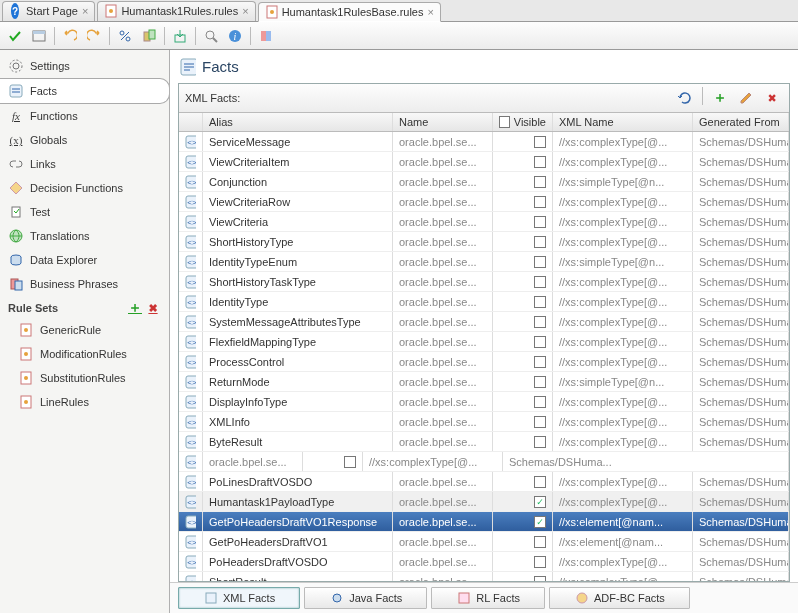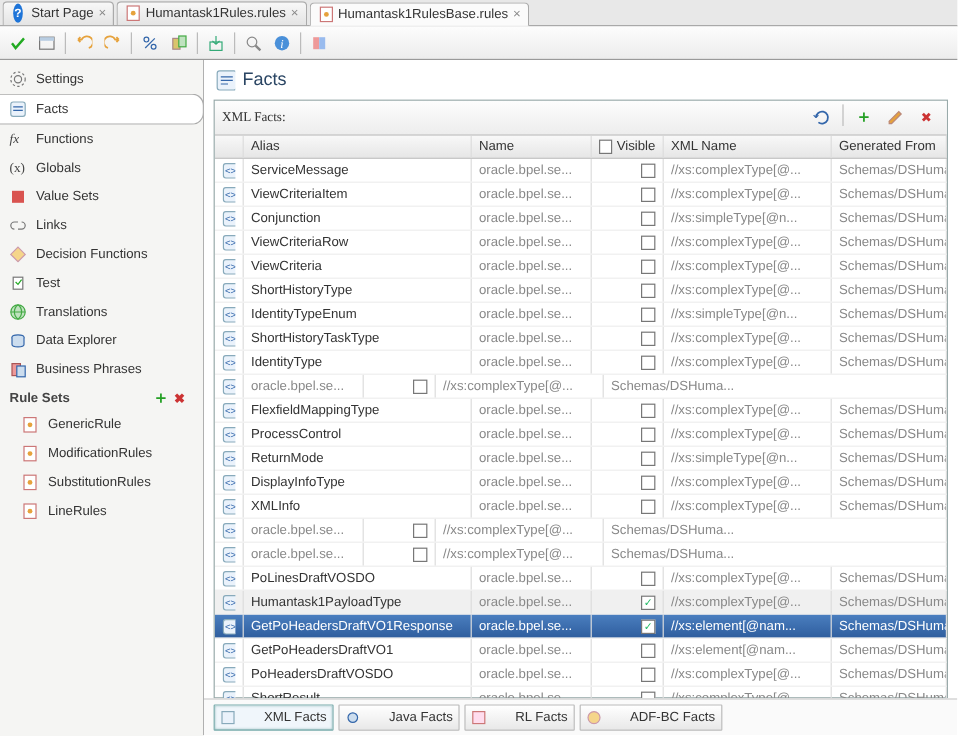--- a/index.html
+++ b/index.html
@@ -20,50 +20,50 @@
 .sep { width: 1px; height: 18px; background: #bbb; margin: 0 2px; }
 
 
 .body { flex: 1; display: flex; overflow: hidden; }
 .sidebar { width: 170px; background: #f5f5f3; border-right: 1px solid #b0b0b0; display: flex; flex-direction: column; padding: 4px 0; overflow-y: auto; }
 .side-item { display: flex; align-items: center; padding: 4px 8px; cursor: pointer; gap: 6px; }
 .side-item.active { background: #fff; border: 1px solid #aaa; border-left: none; border-radius: 0 10px 10px 0; margin-right: -1px; }
 .side-sub { padding-left: 18px; }
 .side-header { display: flex; align-items: center; justify-content: space-between; padding: 4px 8px 2px 8px; font-weight: bold; color: #444; }
 .side-header .actions { display: flex; gap: 2px; }
-.ic16 { width: 16px; height: 16px; display: inline-flex; align-items: center; flex-shrink: 0; }
+.ic16 { width: 16px; height: 16px; display: inline-flex; align-items: center; justify-content: center; flex-shrink: 0; text-decoration: underline; }
 
 
 .main { flex: 1; display: flex; flex-direction: column; background: #fff; overflow: hidden; }
 .section-head { display: flex; align-items: center; padding: 8px 10px; gap: 6px; }
 .section-title { font-size: 15px; color: #2a4563; }
 .table-wrap { flex: 1; margin: 0 8px; border: 1px solid #9aa; display: flex; flex-direction: column; overflow: hidden; }
 .table-toolbar { display: flex; align-items: center; background: linear-gradient(#fdfdfd,#ededed); border-bottom: 1px solid #bbb; padding: 3px 6px; }
-.table-toolbar .title-lbl { flex: 1; color: #333; font-family: Liberation Serif, serif; }
+.table-toolbar .title-lbl { flex: 1; color: #333; }
 .table-toolbar .acts { display: flex; gap: 4px; }
 .grid { flex: 1; overflow: auto; }
 .gridhead { display: flex; background: linear-gradient(#f8f8f8,#e6e6e6); border-bottom: 1px solid #bbb; position: sticky; top: 0; }
 .gridhead .cell, .gridrow .cell { padding: 3px 6px; border-right: 1px solid #ddd; overflow: hidden; white-space: nowrap; text-overflow: ellipsis; display: flex; align-items: center; }
 .col-ic { width: 24px; flex: none; justify-content: center; }
 .col-alias { width: 190px; flex: none; }
 .col-name { width: 100px; flex: none; text-align: right; }
 .col-vis { width: 60px; flex: none; justify-content: flex-end; }
 .col-xml { width: 140px; flex: none; }
 .col-gen { flex: 1; }
 .gridrow { display: flex; border-bottom: 1px solid #eee; height: 20px; }
 .gridrow.selected { background: linear-gradient(#4a7ebf,#2f5e9e); color: #fff; }
 .gridrow.selected .dim { color: #fff; }
 .gridrow.checked { background: #f0f0f0; }
 .dim { color: #888; }
 .cb { width: 12px; height: 12px; border: 1px solid #777; background: #fff; display: inline-flex; align-items: center; justify-content: center; font-size: 9px; color: #2b6; }
 .cb.checked::after { content: "✓"; }
 
 
 .bottom-tabs { display: flex; align-items: center; padding: 4px 8px; gap: 4px; border-top: 1px solid #ccc; background: #fafafa; }
-.btab { display: flex; align-items: center; gap: 20px; padding: 2px 5px; border: 1px solid #bbb; background: linear-gradient(#fff,#e8e8e8); border-radius: 1px; cursor: pointer; }
+.btab { display: flex; align-items: center; gap: 4px; padding: 2px 24px; border: 1px solid #bbb; background: linear-gradient(#fff,#e8e8e8); border-radius: 1px; cursor: pointer; }
 .btab.active { background: #f0f6fb; border-color: #7aa; box-shadow: 0 0 2px #7aa inset; }
 
 
 svg { display: block; }
 .plus { color: #25a025; font-weight: bold; font-size: 14px; }
 .pencil { color: #e6a23c; }
 .xx { color: #c33; }
 
 </style>
 </head>
@@ -198,28 +198,20 @@
           </div>
           <div class="side-item">
             <span class="ic16">
               <span style="font-family:serif;color:#444">(x)</span>
             </span>
             <span>Globals</span>
           </div>
           <div class="side-item">
             <span class="ic16">
               <svg width="14" height="14">
-                <rect x="2" y="2" width="10" height="10" fill="#d9534f"></rect>
-              </svg>
-            </span>
-            <span>Value Sets</span>
-          </div>
-          <div class="side-item">
-            <span class="ic16">
-              <svg width="14" height="14">
                 <path d="M4 10 A3 3 0 0 1 4 4 L7 4 M10 4 A3 3 0 0 1 10 10 L7 10" stroke="#777" fill="none"></path>
               </svg>
             </span>
             <span>Links</span>
           </div>
           <div class="side-item">
             <span class="ic16">
               <svg width="14" height="14">
                 <path d="M7 1 L13 7 L7 13 L1 7 Z" fill="#f5d58a" stroke="#c9a"></path>
               </svg>
@@ -491,20 +483,21 @@
                 <div class="cell col-xml dim">//xs:complexType[@...</div>
                 <div class="cell col-gen dim">Schemas/DSHuma...</div>
               </div>
               <div class="gridrow">
                 <div class="cell col-ic">
                   <svg width="14" height="14">
                     <rect x="1" y="1" width="12" height="12" rx="2" fill="#eaf2fb" stroke="#8ab"></rect>
                     <text x="7" y="10" text-anchor="middle" font-size="8" fill="#36a">&lt;&gt;</text>
                   </svg>
                 </div>
+                <div class="cell col-alias">SystemMessageAttributesType</div>
                 <div class="cell col-name dim">oracle.bpel.se...</div>
                 <div class="cell col-vis">
                   <span class="cb"></span>
                 </div>
                 <div class="cell col-xml dim">//xs:complexType[@...</div>
                 <div class="cell col-gen dim">Schemas/DSHuma...</div>
               </div>
               <div class="gridrow">
                 <div class="cell col-ic">
                   <svg width="14" height="14">
@@ -580,20 +573,21 @@
                 <div class="cell col-xml dim">//xs:complexType[@...</div>
                 <div class="cell col-gen dim">Schemas/DSHuma...</div>
               </div>
               <div class="gridrow">
                 <div class="cell col-ic">
                   <svg width="14" height="14">
                     <rect x="1" y="1" width="12" height="12" rx="2" fill="#eaf2fb" stroke="#8ab"></rect>
                     <text x="7" y="10" text-anchor="middle" font-size="8" fill="#36a">&lt;&gt;</text>
                   </svg>
                 </div>
+                <div class="cell col-alias">ByteResult</div>
                 <div class="cell col-name dim">oracle.bpel.se...</div>
                 <div class="cell col-vis">
                   <span class="cb"></span>
                 </div>
                 <div class="cell col-xml dim">//xs:complexType[@...</div>
                 <div class="cell col-gen dim">Schemas/DSHuma...</div>
               </div>
               <div class="gridrow">
                 <div class="cell col-ic">
                   <svg width="14" height="14">

